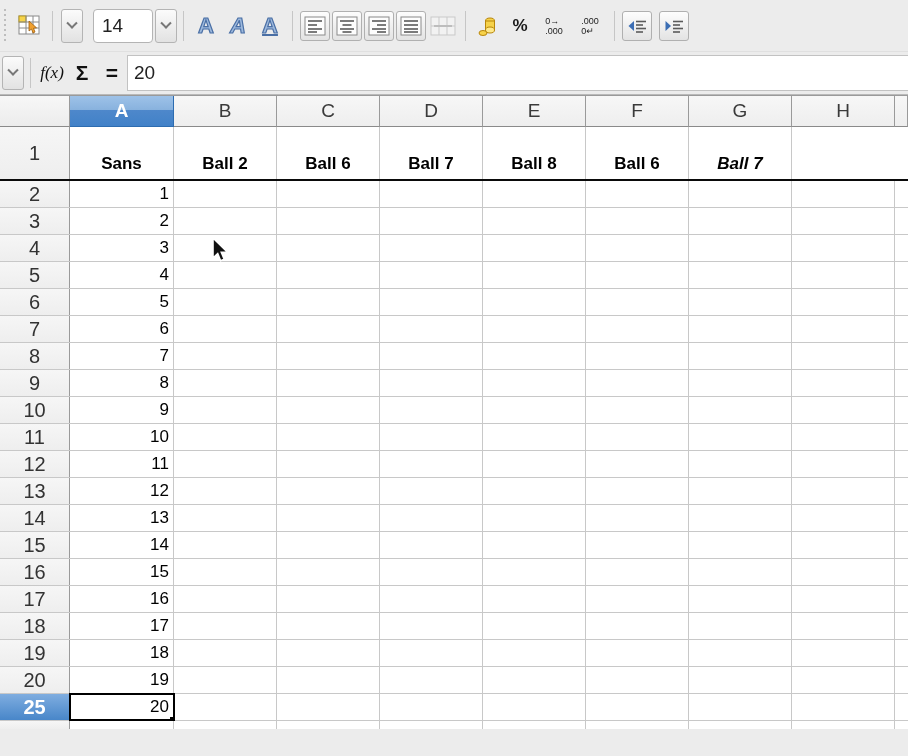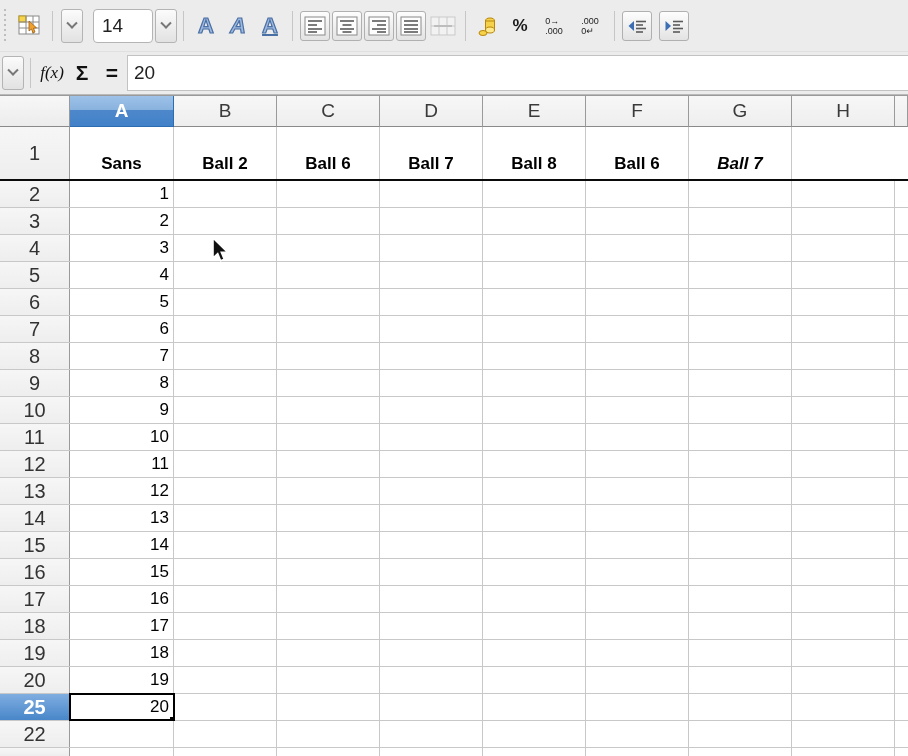--- a/index.html
+++ b/index.html
@@ -499,32 +499,20 @@
         <div class="cell num sel-cell" style="width: 104px;">20<div class="sel-handle"></div></div>
         <div class="cell" style="width: 103px;"></div>
         <div class="cell" style="width: 103px;"></div>
         <div class="cell" style="width: 103px;"></div>
         <div class="cell" style="width: 103px;"></div>
         <div class="cell" style="width: 103px;"></div>
         <div class="cell" style="width: 103px;"></div>
         <div class="cell" style="width: 103px;"></div>
         <div class="cell filler" style="flex: 1 1 0%;"></div>
       </div>
-      <div class="grid-row">
-        <div class="row-hdr">22</div>
-        <div class="cell" style="width: 104px;"></div>
-        <div class="cell" style="width: 103px;"></div>
-        <div class="cell" style="width: 103px;"></div>
-        <div class="cell" style="width: 103px;"></div>
-        <div class="cell" style="width: 103px;"></div>
-        <div class="cell" style="width: 103px;"></div>
-        <div class="cell" style="width: 103px;"></div>
-        <div class="cell" style="width: 103px;"></div>
-        <div class="cell filler" style="flex: 1 1 0%;"></div>
-      </div>
       <div class="grid-row partial">
         <div class="row-hdr"></div>
         <div class="cell" style="width: 104px;"></div>
         <div class="cell" style="width: 103px;"></div>
         <div class="cell" style="width: 103px;"></div>
         <div class="cell" style="width: 103px;"></div>
         <div class="cell" style="width: 103px;"></div>
         <div class="cell" style="width: 103px;"></div>
         <div class="cell" style="width: 103px;"></div>
         <div class="cell" style="width: 103px;"></div>

